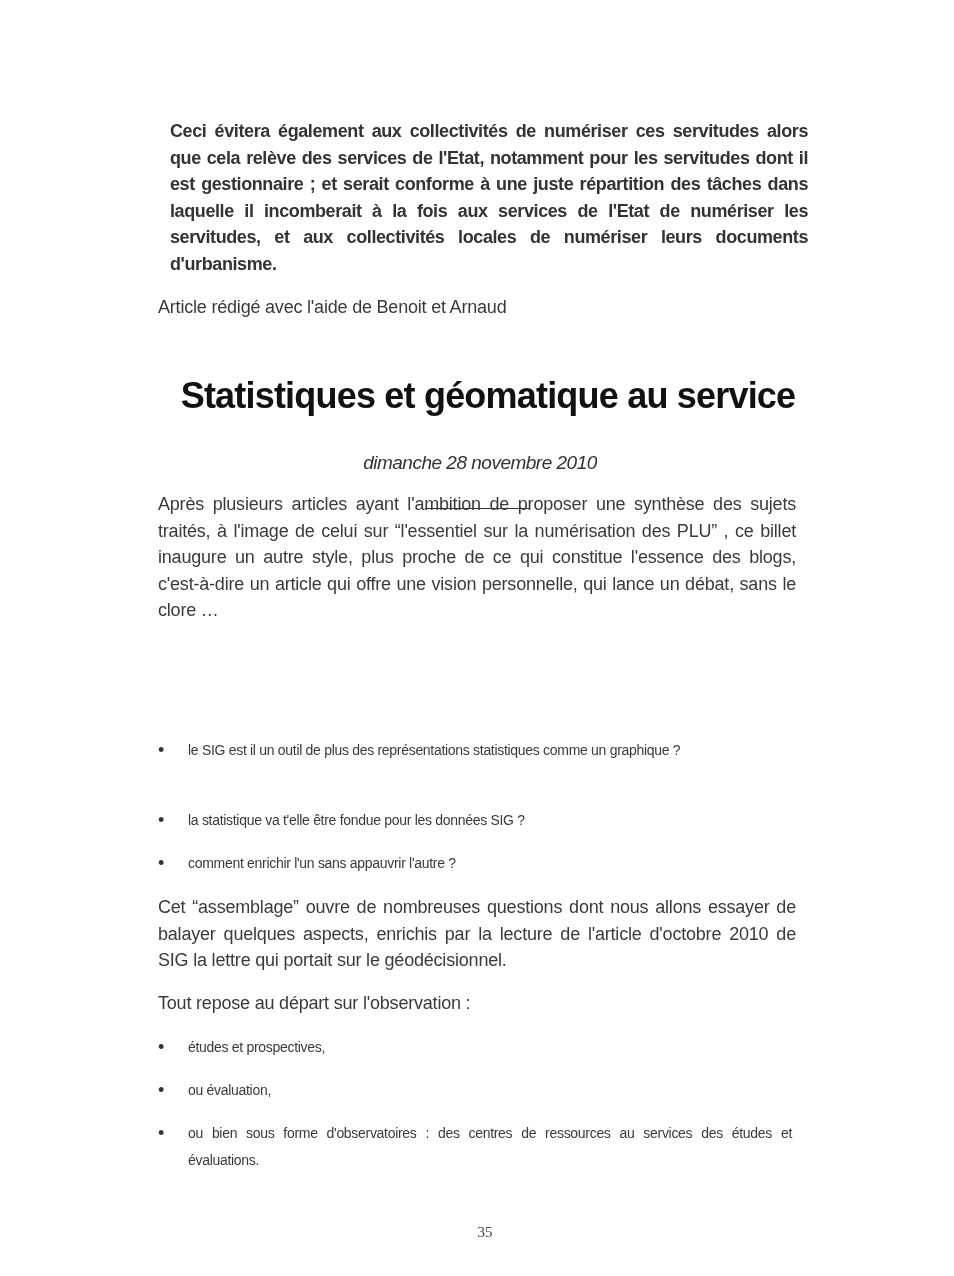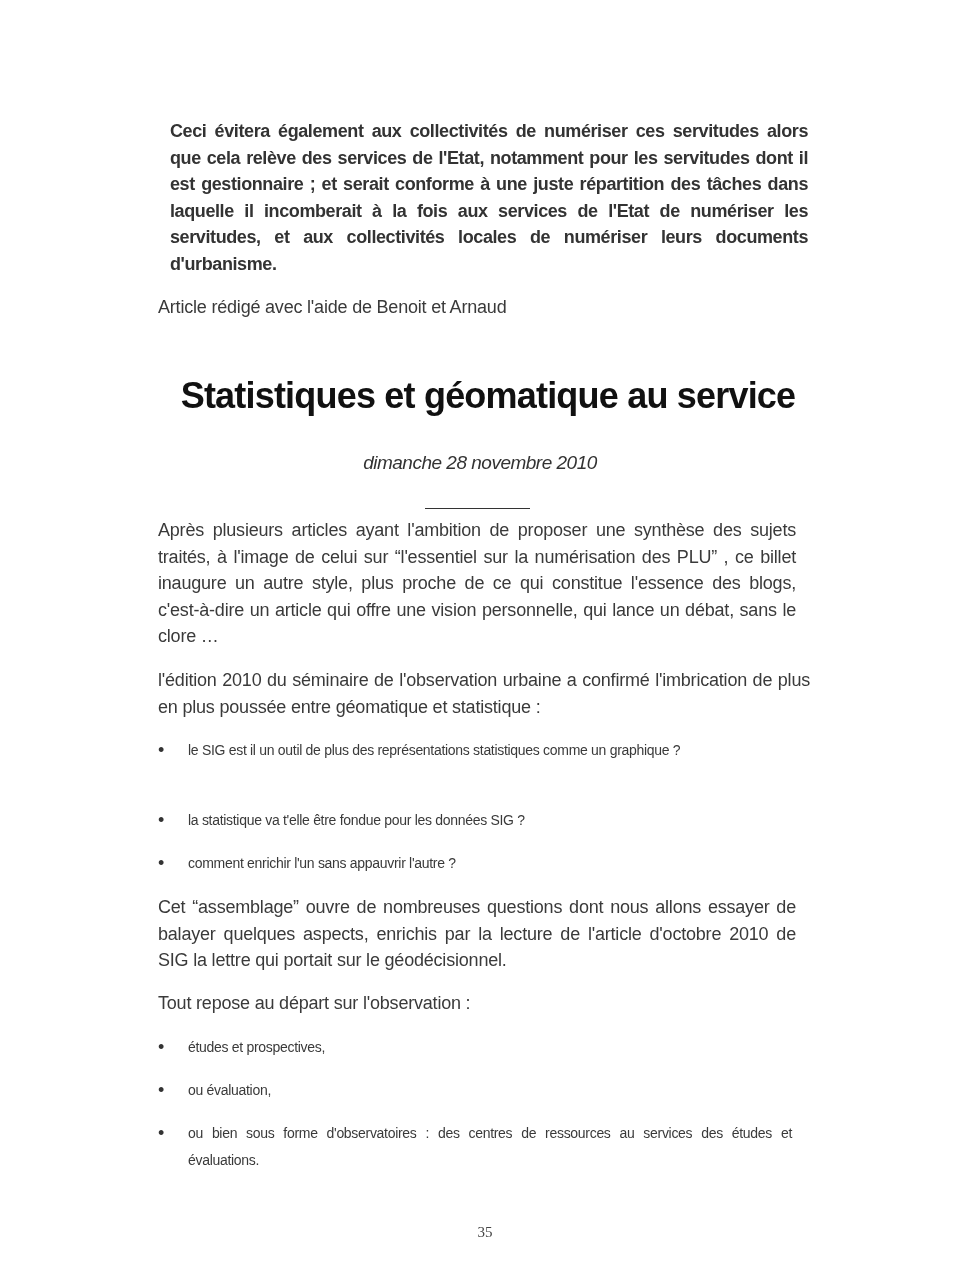--- a/index.html
+++ b/index.html
@@ -28,23 +28,22 @@
   <p class="block p" style="top:294px;">Article rédigé avec l'aide de Benoit et Arnaud</p>
 
   <h1 class="title">
     <span>Statistiques et géomatique au service</span><br>
   </h1>
 
   <div class="date">dimanche 28 novembre 2010</div>
 
   <div class="sep"></div>
 
-  <p class="block p lastline" style="top:517px;">Après plusieurs articles ayant l'ambition de proposer une synthèse des sujets traités, à l'image de celui sur “l'essentiel sur la numérisation des PLU” , ce billet inaugure un autre style, plus proche de ce qui constitue l'essence des blogs, c'est-à-dire un article qui offre une vision personnelle, qui lance un débat, sans le clore …</p>
+  <p class="block p lastline" style="top:491px;">Après plusieurs articles ayant l'ambition de proposer une synthèse des sujets traités, à l'image de celui sur “l'essentiel sur la numérisation des PLU” , ce billet inaugure un autre style, plus proche de ce qui constitue l'essence des blogs, c'est-à-dire un article qui offre une vision personnelle, qui lance un débat, sans le clore …</p>
 
-  <p class="block p wide lastline" style="top:667px;">l'édition 2010 du séminaire de l'observation urbaine  a confirmé l'imbrication de plus en plus poussée entre géomatique et statistique :</p>
 
   <div class="bullet-item" style="top:737px;">
     <span class="bullet-dot">•</span>
     <div class="bullet-text">le SIG est il un outil de plus des représentations statistiques comme un graphique ?</div>
   </div>
   <div class="bullet-item" style="top:807px;">
     <span class="bullet-dot">•</span>
     <div class="bullet-text">la statistique va t'elle être fondue pour les données SIG ?</div>
   </div>
   <div class="bullet-item" style="top:850px;">

